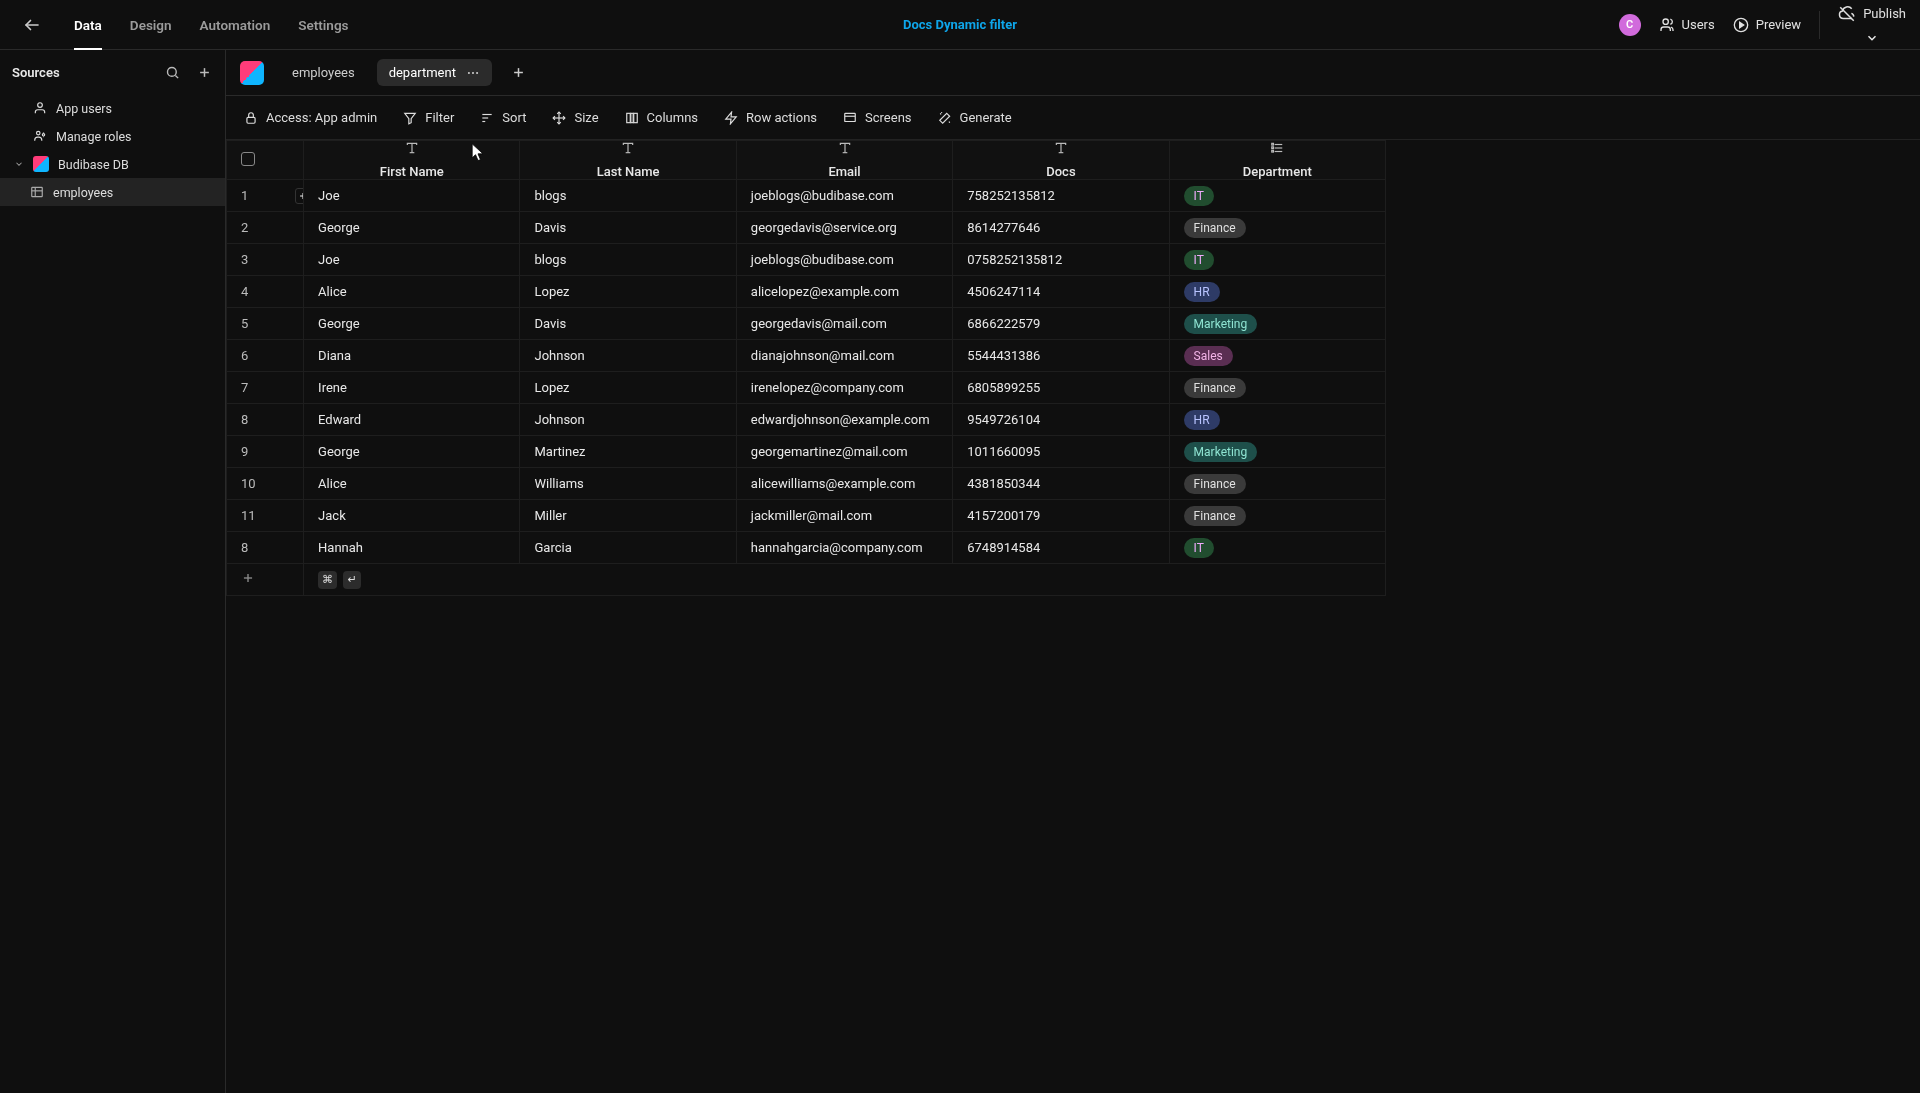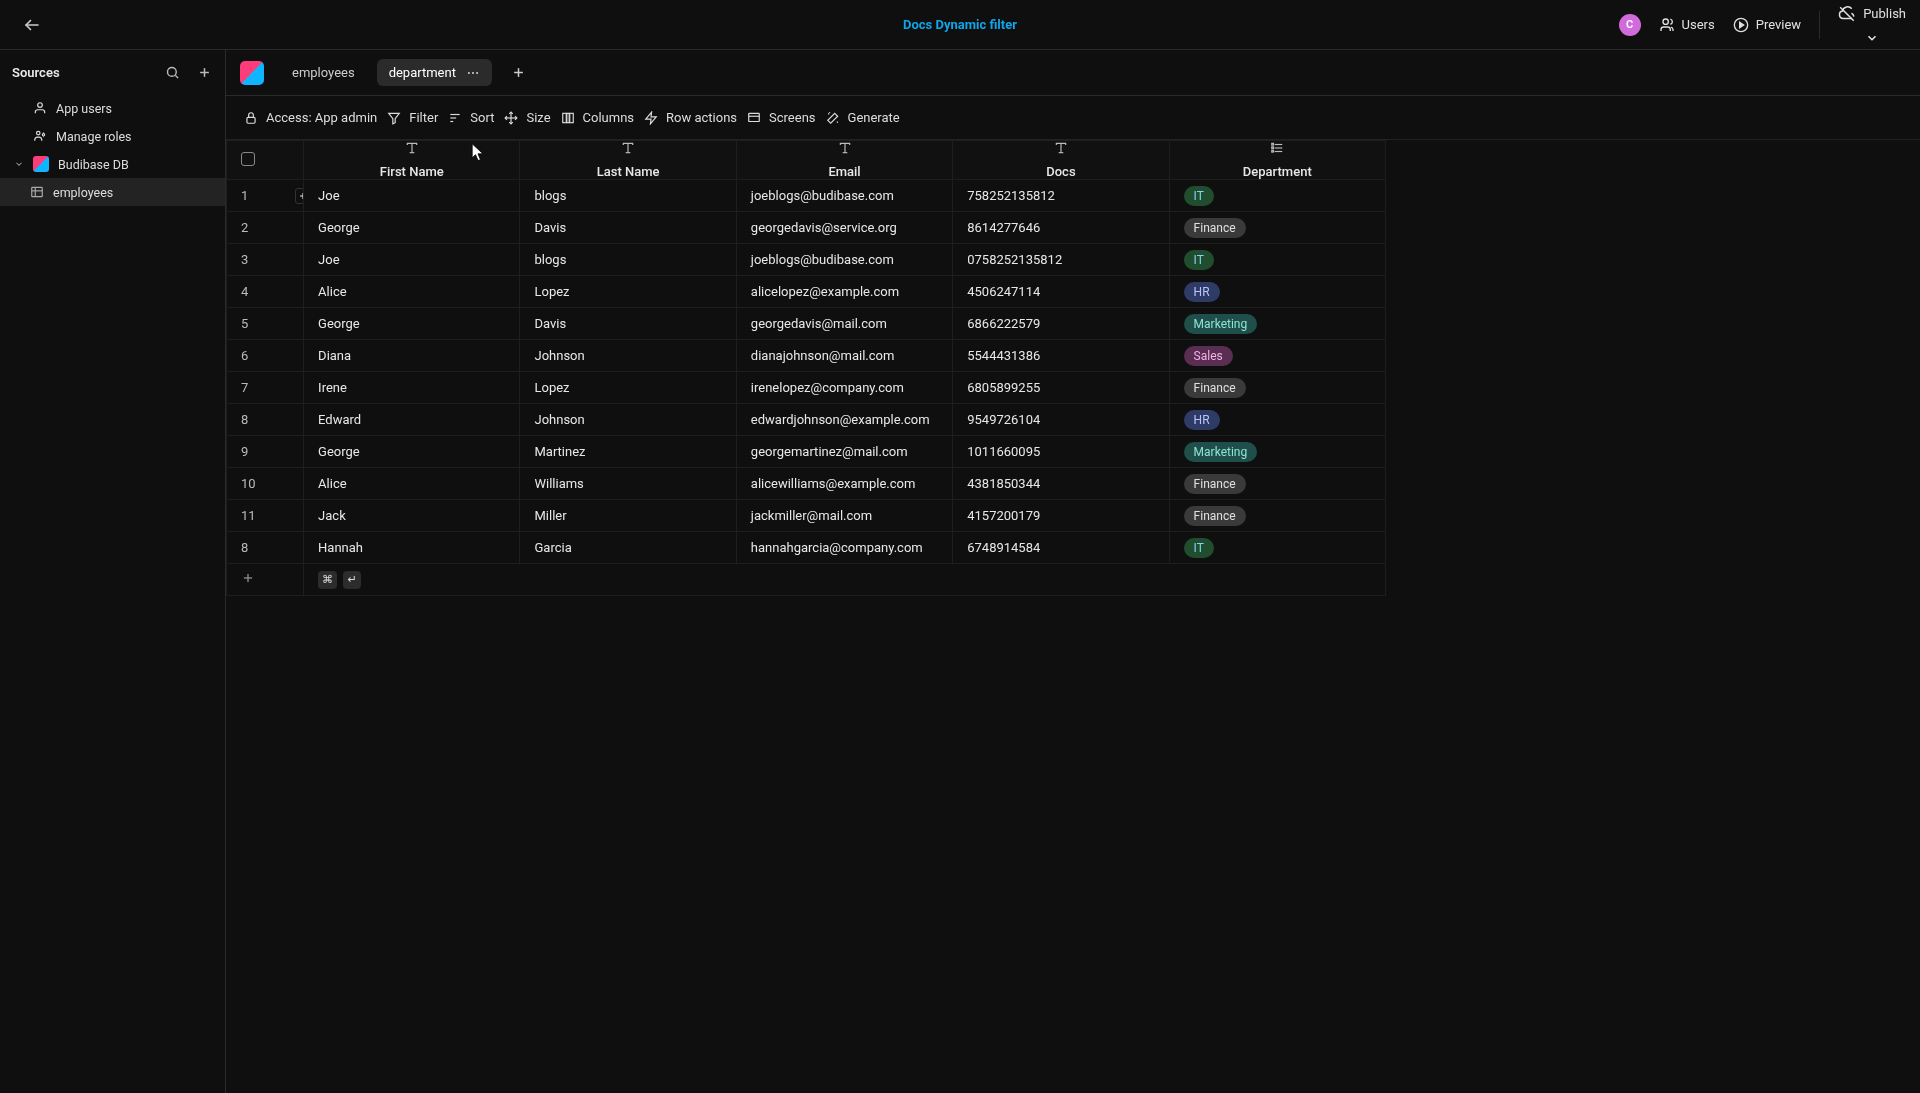--- a/index.html
+++ b/index.html
@@ -116,21 +116,21 @@
     display: flex; align-items: center; gap: 10px;
   }
   .ts-tab.active { background: #2b2b2b; color: #fff; }
   .ts-more { color: #ccc; display:flex; }
   .ts-add {
     width: 26px; height: 26px; display: flex; align-items: center; justify-content: center;
     color: #ccc; cursor: pointer; margin-left: 4px;
   }
 
   .toolbar {
-    height: 44px; display: flex; align-items: center; gap: 10px;
+    height: 44px; display: flex; align-items: center; gap: 26px;
     padding: 0 18px; border-bottom: 1px solid #222; font-size: 13px; color: #ddd;
   }
   .tb-chip { display: flex; align-items: center; gap: 8px; cursor: pointer; }
   .tb-chip svg { flex-shrink: 0; }
 
   
   .grid-wrap {
     flex: 1 1 auto; overflow: auto; position: relative;
   }
   .grid-table {
@@ -172,21 +172,21 @@
     border-radius: 3px; display:none; align-items:center; justify-content:center; color:#ccc;
   }
   
   .r1 .idx-addcol { display:flex; }
 
   .dept-pill {
     display: inline-flex; align-items: center;
     padding: 2px 10px; border-radius: 10px; font-size: 12px; line-height: 1;
     height: 20px;
   }
-  .dept-IT        { background: #214d2f; color: #7dd3fc; }
+  .dept-IT        { background: #214d2f; color: #f0abfc; }
   .dept-Finance   { background: #3a3a3a; color: #e0e0e0; }
   .dept-HR        { background: #2e3b66; color: #b9c4ff; }
   .dept-Marketing { background: #1e4f4a; color: #8ee3d1; }
   .dept-Sales     { background: #5a2e52; color: #f2b3e6; }
 
   .kbd {
     display: inline-flex; align-items: center; justify-content: center;
     min-width: 18px; height: 18px; padding: 0 4px;
     background: #2c2c2c; border-radius: 4px; color: #ddd; font-size: 11px;
   }
@@ -200,20 +200,34 @@
 </head>
 <body>
 
 <div class="topbar">
   <div class="topbar-left">
     <div class="back-btn">
       <svg width="18" height="18" viewBox="0 0 24 24" fill="none" stroke="currentColor" stroke-width="2.2" stroke-linecap="round" stroke-linejoin="round">
           <line x1="20" y1="12" x2="4" y2="12"></line>
           <polyline points="10 18 4 12 10 6"></polyline>
         </svg>
+    </div>
+    <div class="nav-tabs">
+      <div class="nav-tab active">
+          <span>Data</span>
+        </div>
+      <div class="nav-tab">
+          <span>Design</span>
+        </div>
+      <div class="nav-tab">
+          <span>Automation</span>
+        </div>
+      <div class="nav-tab">
+          <span>Settings</span>
+        </div>
     </div>
   </div>
 
   <div class="topbar-center">Docs Dynamic filter</div>
 
   <div class="topbar-right">
     <div class="avatar-badge">C</div>
     <div class="tb-action">
       <svg width="16" height="16" viewBox="0 0 24 24" fill="none" stroke="currentColor" stroke-width="2">
           <path d="M17 21v-2a4 4 0 0 0-4-4H7a4 4 0 0 0-4 4v2"></path>

